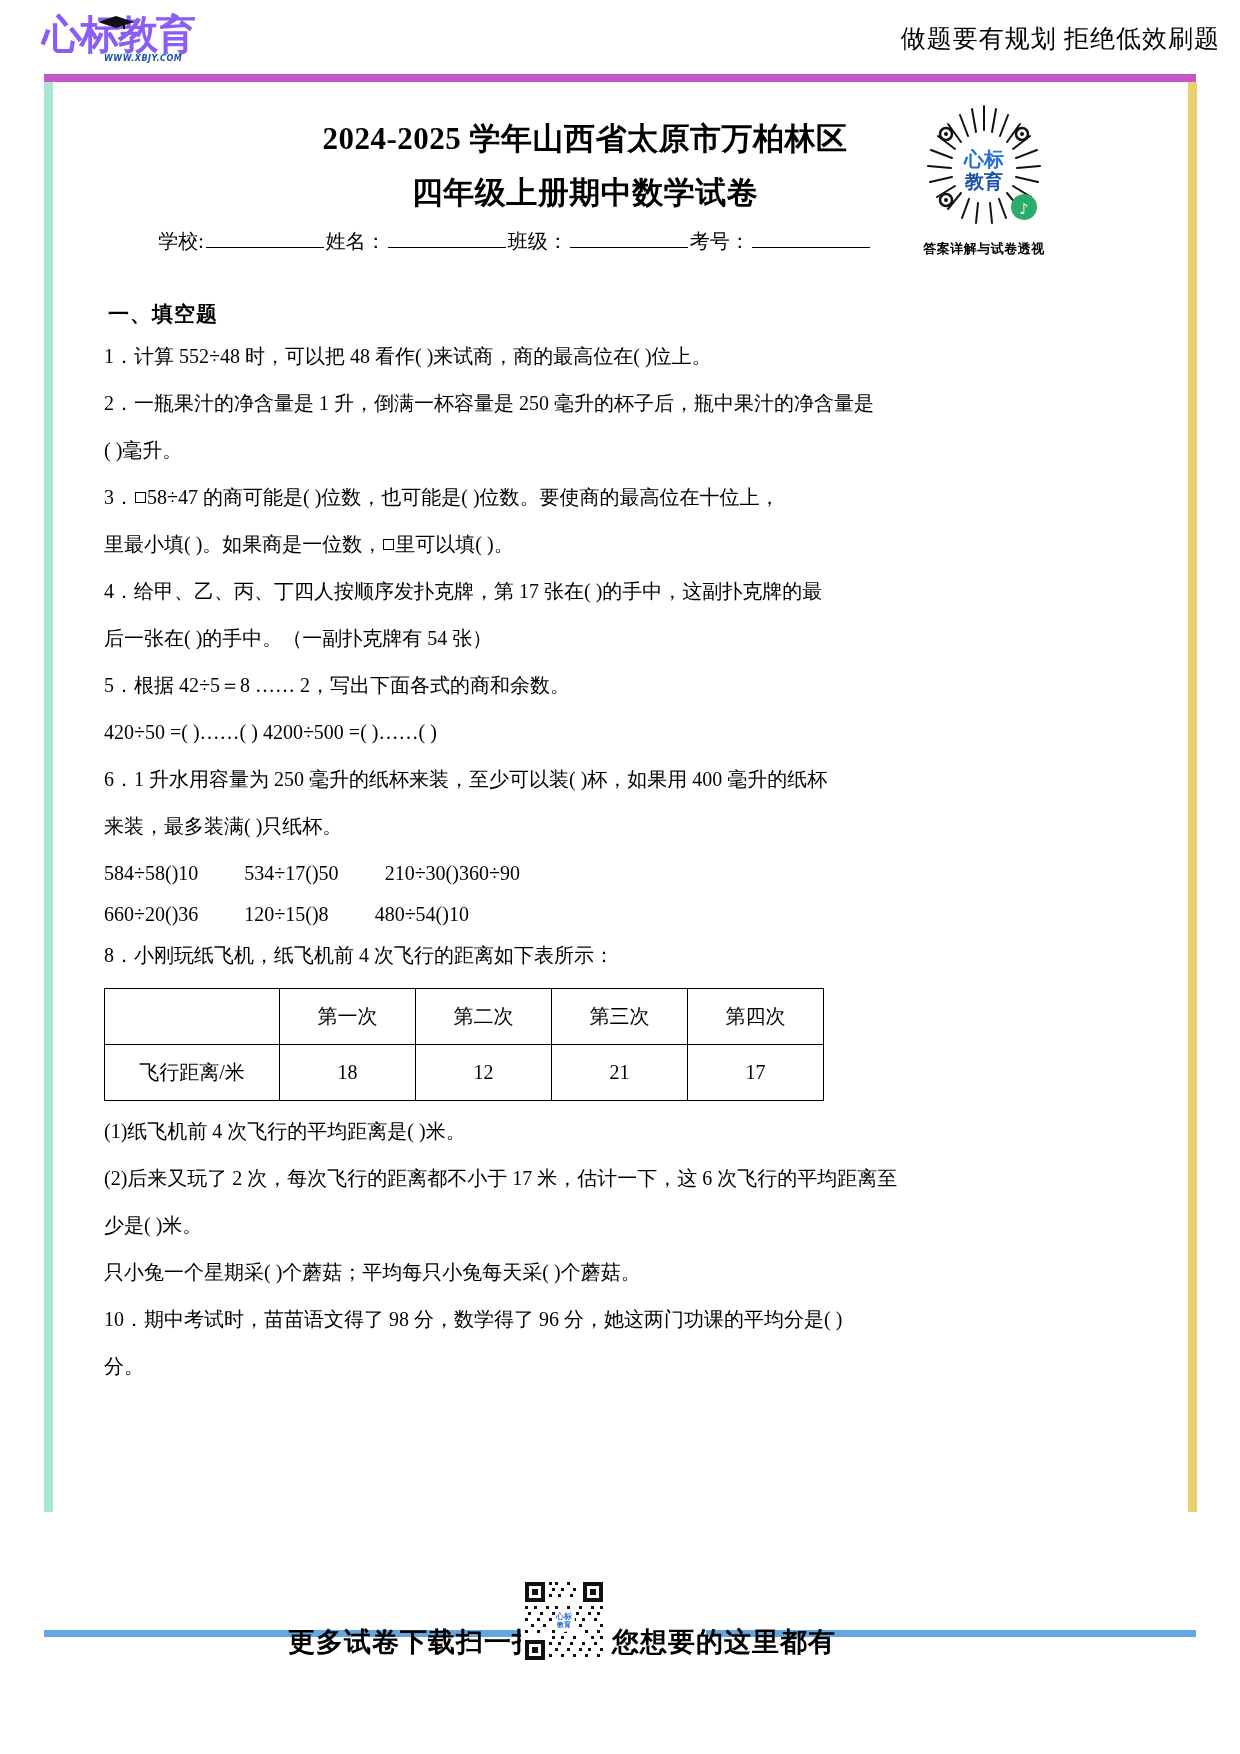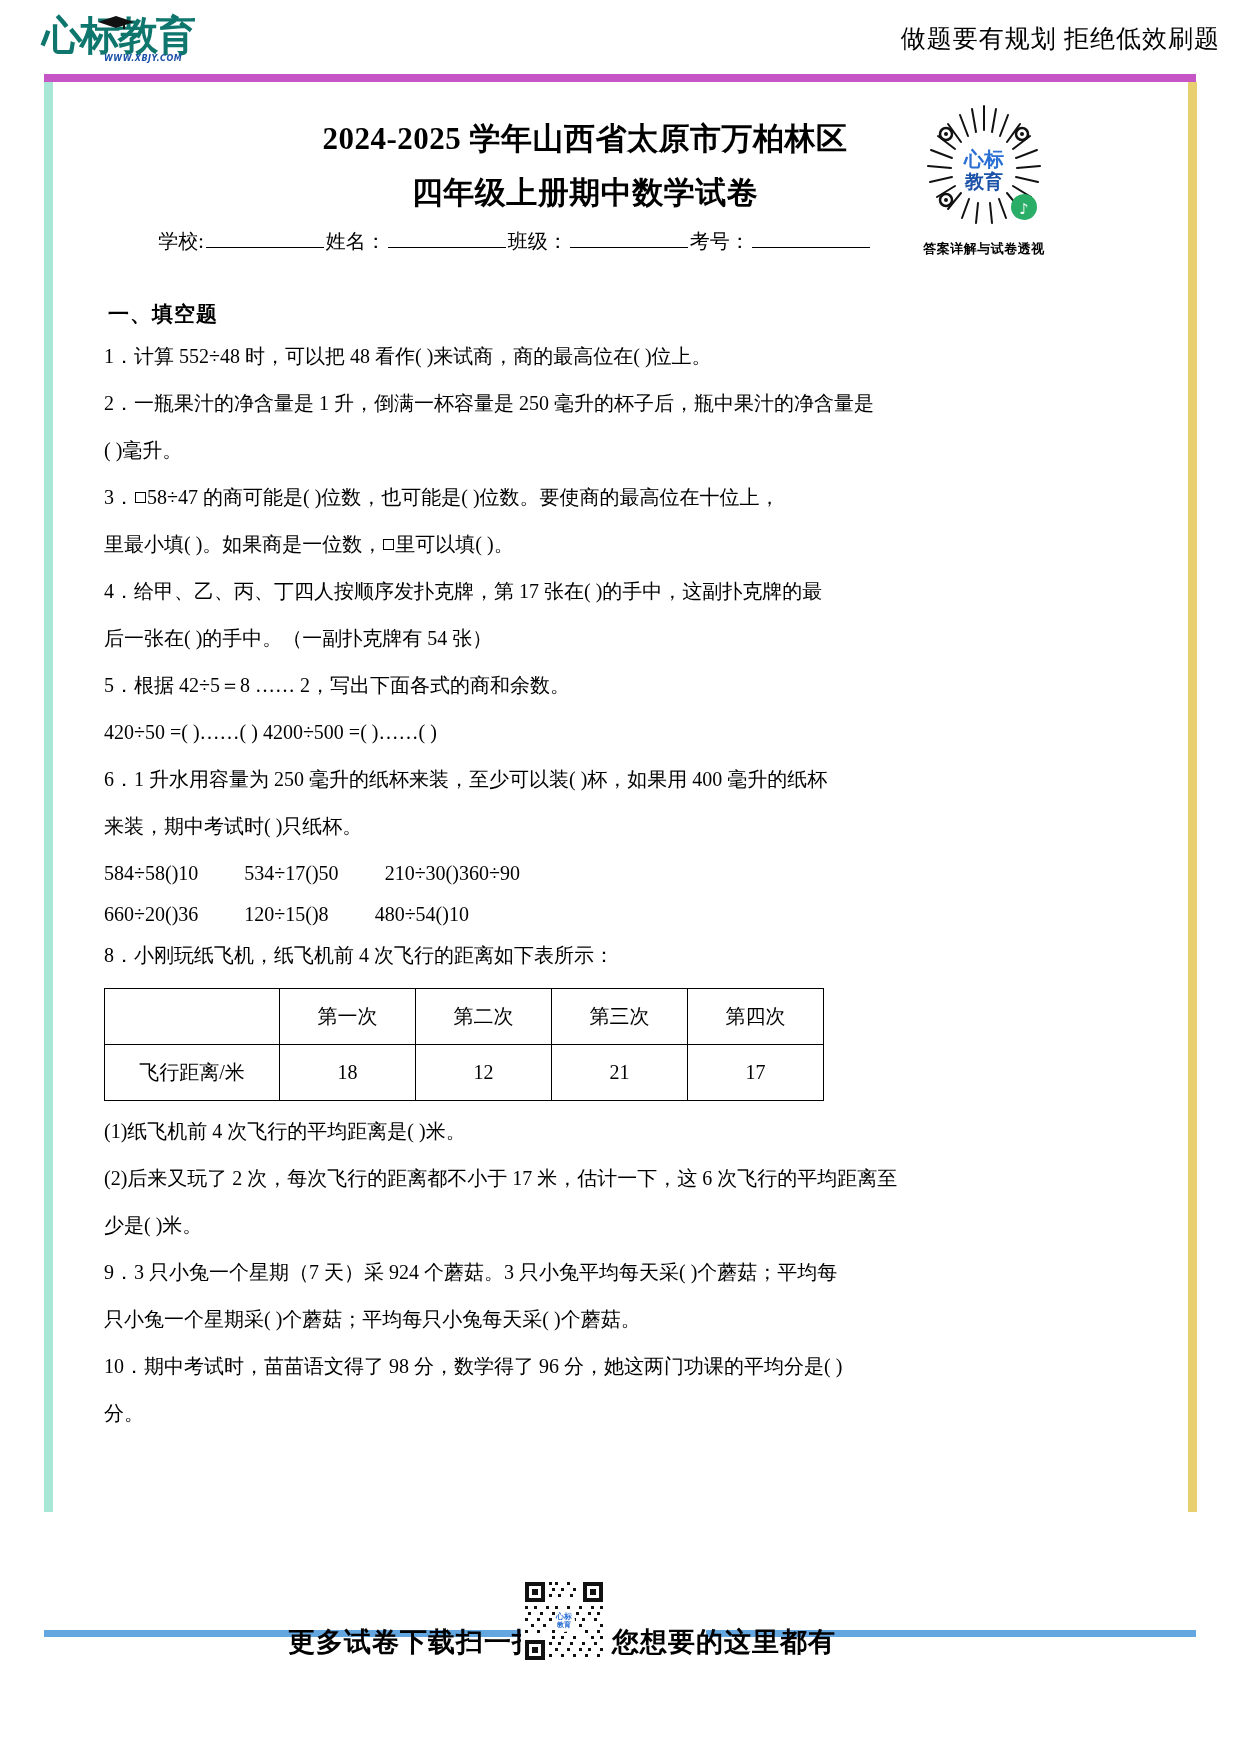--- a/index.html
+++ b/index.html
@@ -22,24 +22,24 @@
     height: 78px;
   }
   .brand-logo {
     position: absolute;
     left: 42px;
     top: 14px;
     width: 160px;
     height: 54px;
   }
   .brand-logo .logo-text {
-    font-family: Liberation Sans, sans-serif;
+    font-family: Liberation Serif, serif;
     font-weight: bold;
     font-size: 40px;
-    color: #0f766e;
+    color: #8b5cf6;
     letter-spacing: -2px;
     line-height: 42px;
     white-space: nowrap;
   }
   .brand-logo .logo-url {
     font-family: "DejaVu Sans", sans-serif;
     font-size: 8px;
     font-weight: bold;
     color: #1b52a8;
     letter-spacing: 0.5px;
@@ -318,21 +318,21 @@
   <p class="q"><span>3．</span><span class="sq"></span><span>58÷47 的商可能是(         )位数，也可能是(          )位数。要使商的最高位在十位上，</span></p>
   <p class="q"><span>里最小填(         )。如果商是一位数，</span><span class="sq"></span><span>里可以填(          )。</span></p>
 
   <p class="q">4．给甲、乙、丙、丁四人按顺序发扑克牌，第 17 张在(            )的手中，这副扑克牌的最</p>
   <p class="q">后一张在(            )的手中。（一副扑克牌有 54 张）</p>
 
   <p class="q">5．根据 42÷5＝8 …… 2，写出下面各式的商和余数。</p>
   <p class="q">420÷50 =(              )……(             )        4200÷500 =(              )……(             )</p>
 
   <p class="q">6．1 升水用容量为 250 毫升的纸杯来装，至少可以装(            )杯，如果用 400 毫升的纸杯</p>
-  <p class="q">来装，期中考试时(          )只纸杯。</p>
+  <p class="q">来装，最多装满(          )只纸杯。</p>
 
 
   <p class="cmp-row">
     <span class="item">584÷58(</span><span class="gap"></span><span class="item">)10</span><span class="sep"></span><span class="item">534÷17(</span><span class="gap"></span><span class="item">)50</span><span class="sep"></span><span class="item">210÷30(</span><span class="gap"></span><span class="item">)360÷90</span>
   </p>
 
   <p class="cmp-row">
     <span class="item">660÷20(</span><span class="gap"></span><span class="item">)36</span><span class="sep"></span><span class="item">120÷15(</span><span class="gap"></span><span class="item">)8</span><span class="sep"></span><span class="item">480÷54(</span><span class="gap"></span><span class="item">)10</span>
   </p>
 
@@ -354,21 +354,20 @@
       <td>21</td>
       <td>17</td>
     </tr>
   </tbody>
     </table>
 
   <p class="q">(1)纸飞机前 4 次飞行的平均距离是(            )米。</p>
   <p class="q">(2)后来又玩了 2 次，每次飞行的距离都不小于 17 米，估计一下，这 6 次飞行的平均距离至</p>
   <p class="q">少是(          )米。</p>
 
-  <p class="q">9．3 只小兔一个星期（7 天）采 924 个蘑菇。3 只小兔平均每天采(            )个蘑菇；平均每</p>
   <p class="q">只小兔一个星期采(            )个蘑菇；平均每只小兔每天采(            )个蘑菇。</p>
 
   <p class="q">10．期中考试时，苗苗语文得了 98 分，数学得了 96 分，她这两门功课的平均分是(            )</p>
   <p class="q">分。</p>
 
 </div>
 
 <div class="footer-text-left">更多试卷下载扫一扫</div>
 <div class="footer-text-right">您想要的这里都有</div>
 <div class="footer-qr">

